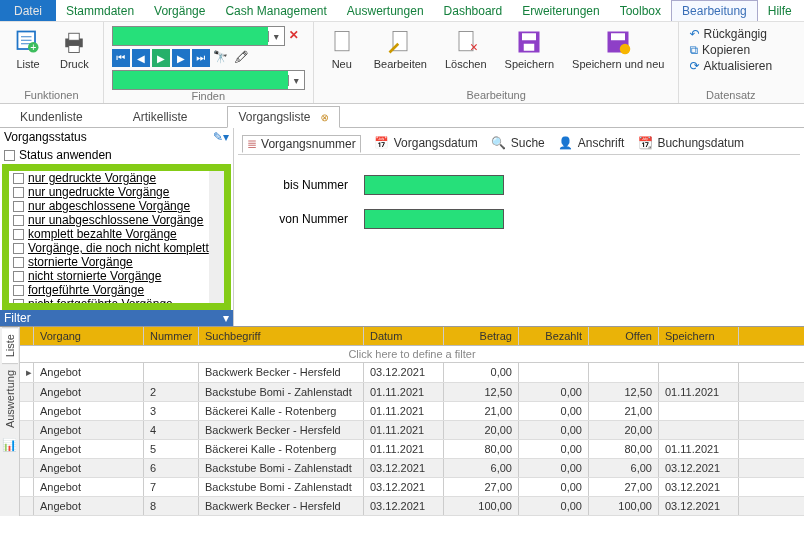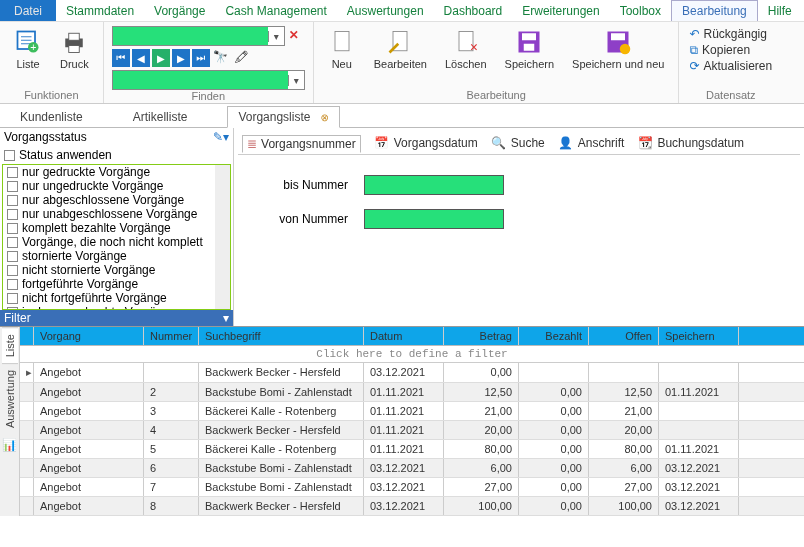--- a/index.html
+++ b/index.html
@@ -38,43 +38,43 @@
 .tabrow { display: flex; align-items: flex-end; height: 24px; border-bottom: 1px solid #bbb; padding-left: 10px; gap: 30px; }
 .tab { padding: 3px 10px; color: #444; }
 .tab.active { border: 1px solid #bbb; border-bottom: 1px solid #fff; background: #fff; position: relative; top: 1px; }
 .tab .close { margin-left: 10px; color: #c98f2b; font-size: 10px; }
 
 
 .main { display: flex; height: 198px; }
 .left { width: 234px; border-right: 1px solid #ccc; display: flex; flex-direction: column; }
 .left .hdr { display: flex; align-items: center; justify-content: space-between; padding: 2px 4px; }
 .left .statuschk { display: flex; align-items: center; gap: 4px; padding: 2px 4px; }
-.left .list { flex: 1; overflow: hidden; border: 1px solid #84cc16; margin: 0 2px; background: #fff; position: relative; }
+.left .list { flex: 1; overflow: hidden; border: 7px solid #84cc16; margin: 0 2px; background: #fff; position: relative; text-decoration: underline; }
 .left .list .li { display: flex; align-items: center; gap: 4px; padding: 0 4px; font-size: 11px; white-space: nowrap; }
 .left .list .scroll { position: absolute; right: 0; top: 0; bottom: 0; width: 15px; background: #eee; }
 .left .filterbar { background: #3a6fb7; color: #fff; font-size: 11px; padding: 1px 4px; display: flex; justify-content: space-between; }
 
 .right { flex: 1; padding: 4px; }
 .subtabs { display: flex; gap: 14px; align-items: center; border-bottom: 1px solid #ccc; padding: 2px 4px; }
 .subtab { display: flex; align-items: center; gap: 4px; font-size: 12px; color: #333; }
 .subtab.active { border: 1px solid #bbb; border-bottom: 1px solid #fff; padding: 1px 4px; background: #fff; position: relative; top: 1px; }
 .form { padding: 20px 30px; }
 .formrow { display: flex; align-items: center; gap: 16px; margin-bottom: 14px; }
 .formrow label { width: 80px; text-align: right; font-size: 12px; }
 .formrow .inp { width: 140px; height: 20px; background: #26e07a; border: 1px solid #555; }
 
 
 .gridwrap { display: flex; border-top: 1px solid #999; }
 .sidetabs { width: 20px; display: flex; flex-direction: column; align-items: center; background: #f0f0f0; border-right: 1px solid #ccc; }
 .sidetab { writing-mode: vertical-rl; transform: rotate(180deg); padding: 6px 2px; font-size: 11px; color: #444; border-bottom: 1px solid #ccc; }
 .sidetab.active { background: #fff; }
 .grid { flex: 1; }
-.ghead { display: flex; background: #0ea5e9; border-bottom: 1px solid #bbb; }
+.ghead { display: flex; background: #eab308; border-bottom: 1px solid #bbb; }
 .gcell { padding: 3px 6px; border-right: 1px solid #ccc; font-size: 11px; color: #333; }
-.filterrow { text-align: center; color: #888; font-size: 11px; padding: 2px; border-bottom: 1px solid #ccc; background: #fff; font-family: Liberation Mono, monospace; }
+.filterrow { text-align: center; color: #888; font-size: 11px; padding: 2px; border-bottom: 1px solid #ccc; background: #fff; }
 .grow { display: flex; border-bottom: 1px solid #ddd; }
 .grow:nth-child(even) { background: #f0f0f0; }
 .grow .gcell { background: inherit; }
 .c-vorgang { width: 110px; }
 .c-nummer { width: 55px; }
 .c-such { width: 165px; }
 .c-datum { width: 80px; }
 .c-betrag { width: 75px; text-align: right; }
 .c-bezahlt { width: 70px; text-align: right; }
 .c-offen { width: 70px; text-align: right; }

